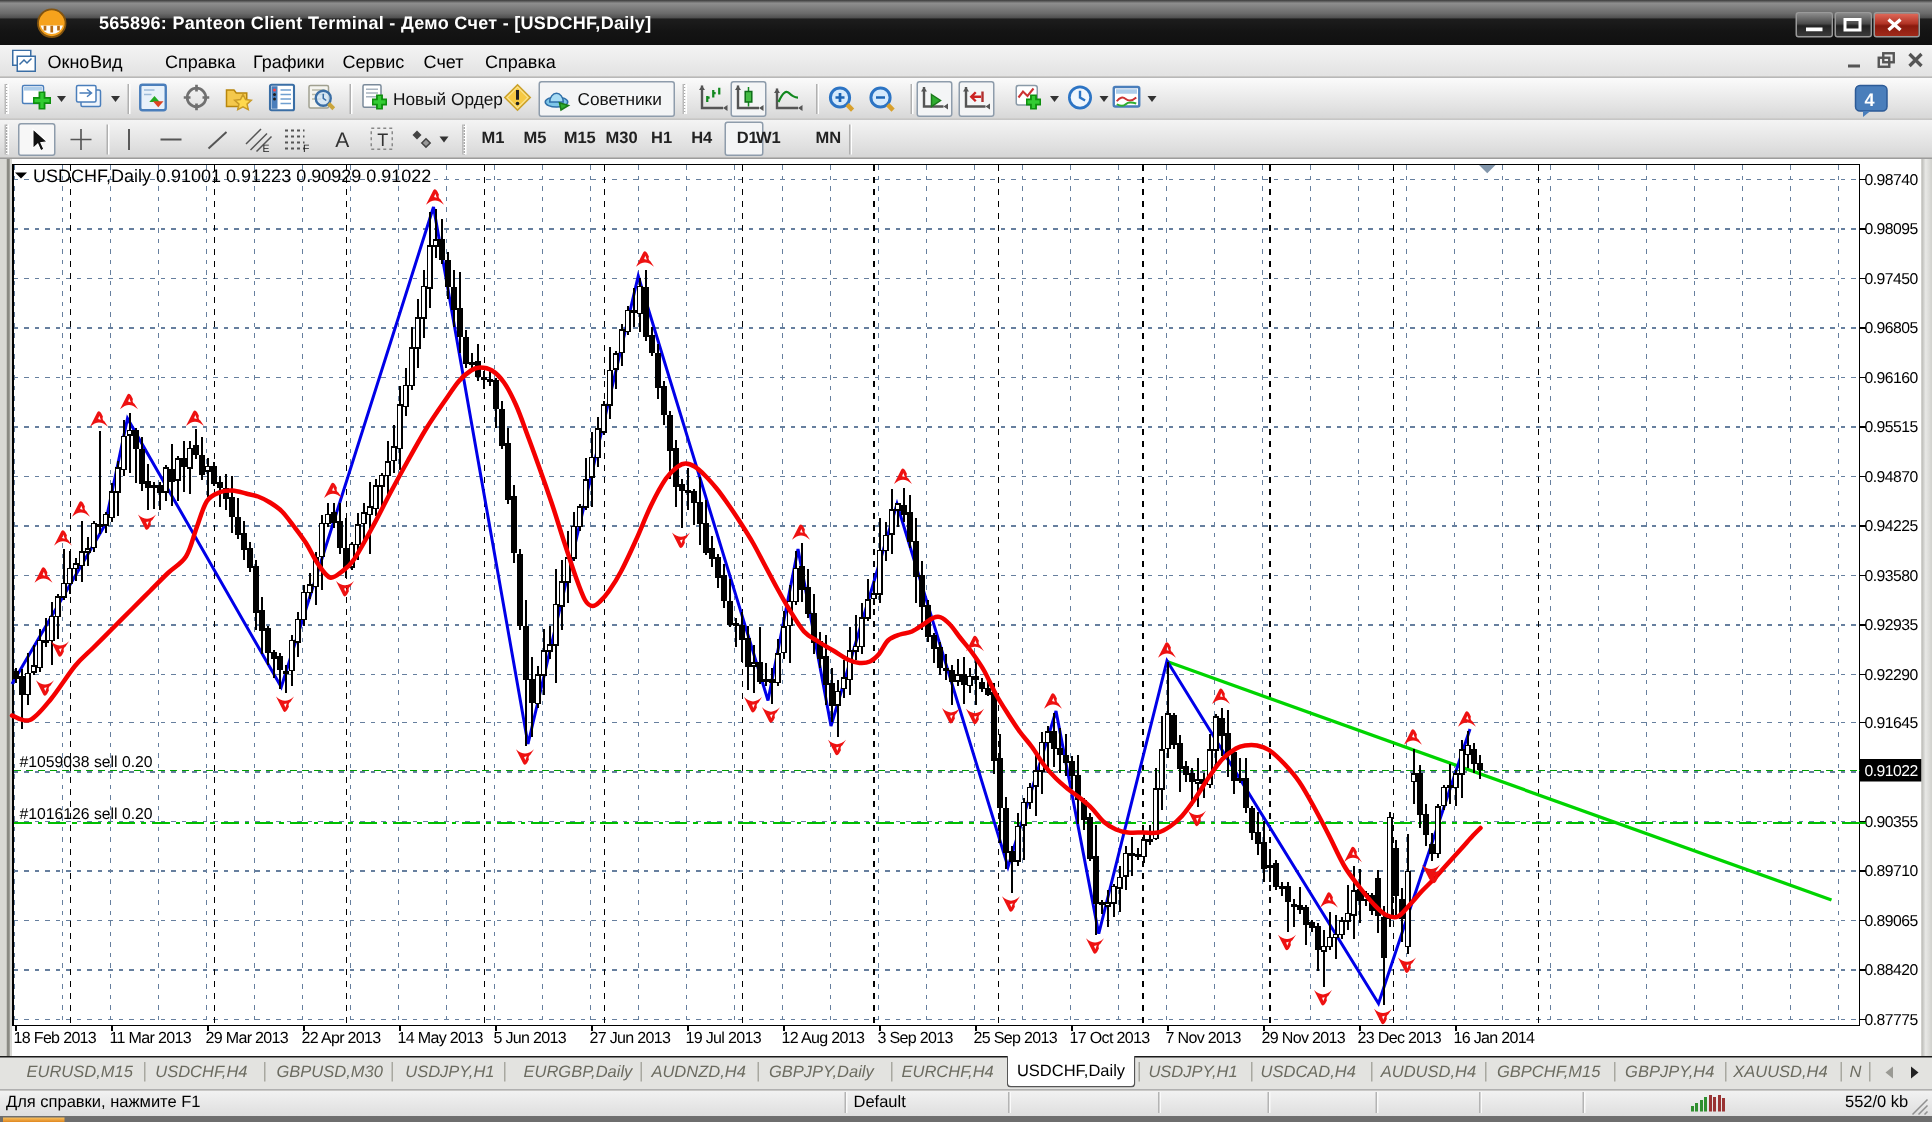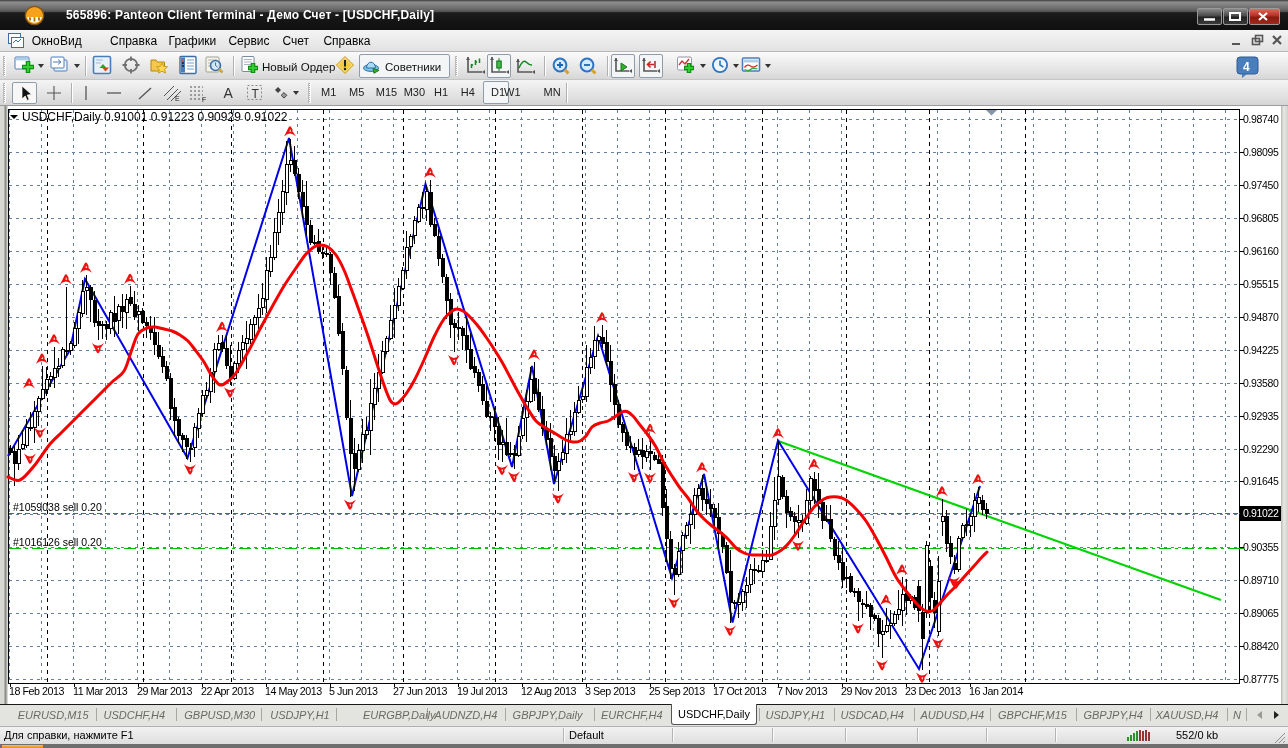--- a/index.html
+++ b/index.html
@@ -7,21 +7,21 @@
 #titlebar{left:0;top:0;width:1288px;height:30px;background:linear-gradient(#3a3a3a 0%,#8e8e8e 7%,#6a6a6a 30%,#4e4e4e 40%,#1d1d1d 42%,#141414 70%,#101010 100%);}
 #titletext{left:66px;top:8px;color:#fff;font-size:12px;font-weight:bold;letter-spacing:0.2px;}
 .tbtn{top:8px;height:17px;border:1px solid #9a9a9a;border-radius:2px;background:linear-gradient(#8a8a8a,#4a4a4a 45%,#222 55%,#3a3a3a);}
 #menubar{left:0;top:30px;width:1288px;height:22px;background:linear-gradient(#f4f4f4,#e2e2e2);border-bottom:1px solid #b8b8b8;color:#000;font-size:12px;}
 .mi{position:absolute;top:34px;font-size:12px;color:#000;}
 #tb1{left:0;top:52px;width:1288px;height:28px;background:linear-gradient(#fbfbfb,#e3e3e3 70%,#d7d7d7);border-bottom:1px solid #c6c6c6;}
 #tb2{left:0;top:80px;width:1288px;height:26px;background:linear-gradient(#f4f4f4,#e0e0e0 70%,#d5d5d5);border-bottom:1px solid #9c9c9c;}
 .grip{position:absolute;top:4px;width:3px;height:20px;background:repeating-linear-gradient(#aaa 0 1px,#fff 1px 2px);border-left:1px solid #bbb;border-right:1px solid #fff;}
 .vsep{position:absolute;top:4px;width:1px;height:20px;background:#b0b0b0;box-shadow:1px 0 0 #fff;}
 .pressed{position:absolute;border:1px solid #8e9cab;border-radius:2px;background:#f4f5f6;}
-.tf{position:absolute;top:6px;font-size:11px;color:#222;}
+.tf{position:absolute;top:6px;font-size:11px;color:#222;font-weight:bold;}
 .darr{position:absolute;width:0;height:0;border-left:3.5px solid transparent;border-right:3.5px solid transparent;border-top:4px solid #333;}
 #tabbar{left:0;top:704px;width:1288px;height:22px;background:#e3e3e0;border-top:1px solid #1a1a1a;font-size:11px;color:#6b6b60;}
 .tab{position:absolute;font-size:11px;color:#6b6b60;white-space:nowrap;font-style:italic;}
 .tsep{position:absolute;width:1px;height:13px;background:#a8a8a0;}
 #activetab{position:absolute;left:671px;top:704px;font-size:11px;width:86px;height:21px;background:#fff;border:1px solid #555;border-top:none;border-radius:0 0 3px 3px;color:#000;text-align:center;line-height:20px;}
 #statusbar{left:0;top:726px;width:1288px;height:18px;background:linear-gradient(#f2f2f2,#dedede);border-top:1px solid #b0b0b0;font-size:11px;color:#111;}
 .ssep{position:absolute;top:2px;width:1px;height:14px;background:#b4b4b4;box-shadow:1px 0 0 #fafafa;}
 #bottombar{left:0;top:744px;width:1288px;height:4px;background:#6e6e6e;}
 
 </style></head><body>
@@ -725,21 +725,21 @@
 <div class="tsep abs" style="left:914px;top:708px"></div>
 <div class="tsep abs" style="left:990px;top:708px"></div>
 <div class="tsep abs" style="left:1076px;top:708px"></div>
 <div class="tsep abs" style="left:1150px;top:708px"></div>
 <div class="tsep abs" style="left:1227px;top:708px"></div>
 <div class="tsep abs" style="left:1246px;top:708px"></div>
 <div class="tab abs" style="left:17.7px;top:709px">EURUSD,M15</div>
 <div class="tab abs" style="left:103.5px;top:709px">USDCHF,H4</div>
 <div class="tab abs" style="left:184.3px;top:709px">GBPUSD,M30</div>
 <div class="tab abs" style="left:270.2px;top:709px">USDJPY,H1</div>
-<div class="tab abs" style="left:363px;top:709px">EURGBP,Daily</div>
+<div class="tab abs" style="left:349px;top:709px">EURGBP,Daily</div>
 <div class="tab abs" style="left:434.3px;top:709px">AUDNZD,H4</div>
 <div class="tab abs" style="left:512.6px;top:709px">GBPJPY,Daily</div>
 <div class="tab abs" style="left:601px;top:709px">EURCHF,H4</div>
 <div class="tab abs" style="left:765.6px;top:709px">USDJPY,H1</div>
 <div class="tab abs" style="left:840.4px;top:709px">USDCAD,H4</div>
 <div class="tab abs" style="left:920.5px;top:709px">AUDUSD,H4</div>
 <div class="tab abs" style="left:998px;top:709px">GBPCHF,M15</div>
 <div class="tab abs" style="left:1083.4px;top:709px">GBPJPY,H4</div>
 <div class="tab abs" style="left:1155.5px;top:709px">XAUUSD,H4</div>
 <div id="activetab" class="abs">USDCHF,Daily</div>
@@ -763,17 +763,17 @@
       <rect x="0" y="8" width="2" height="4" fill="#2f8f2f"></rect>
       <rect x="3" y="6" width="2" height="6" fill="#2f8f2f"></rect>
       <rect x="6" y="4" width="2" height="8" fill="#2f8f2f"></rect>
       <rect x="9" y="2" width="2" height="10" fill="#2f8f2f"></rect>
       <rect x="12" y="1" width="2" height="11" fill="#993333"></rect>
       <rect x="15" y="2" width="2" height="10" fill="#993333"></rect>
       <rect x="18" y="1" width="2" height="11" fill="#993333"></rect>
       <rect x="21" y="3" width="2" height="9" fill="#993333"></rect>
     </g>
   </svg>
-<div class="abs" style="left:1176px;top:729px;font-size:11px">552/0 kb</div>
+<div class="abs" style="left:1230px;top:729px;font-size:11px">552/0 kb</div>
 <svg class="abs" style="left:1274px;top:732px" width="12" height="12" viewBox="0 0 12 12">
     <path d="M11 1 L1 11 M11 5 L5 11 M11 9 L9 11" stroke="#909090"></path>
   </svg>
 <div id="bottombar" class="abs"></div>
 <div class="abs" style="left:2px;top:745px;width:41px;height:3px;background:linear-gradient(#f8c060,#e08820)"></div>
 </body></html>

